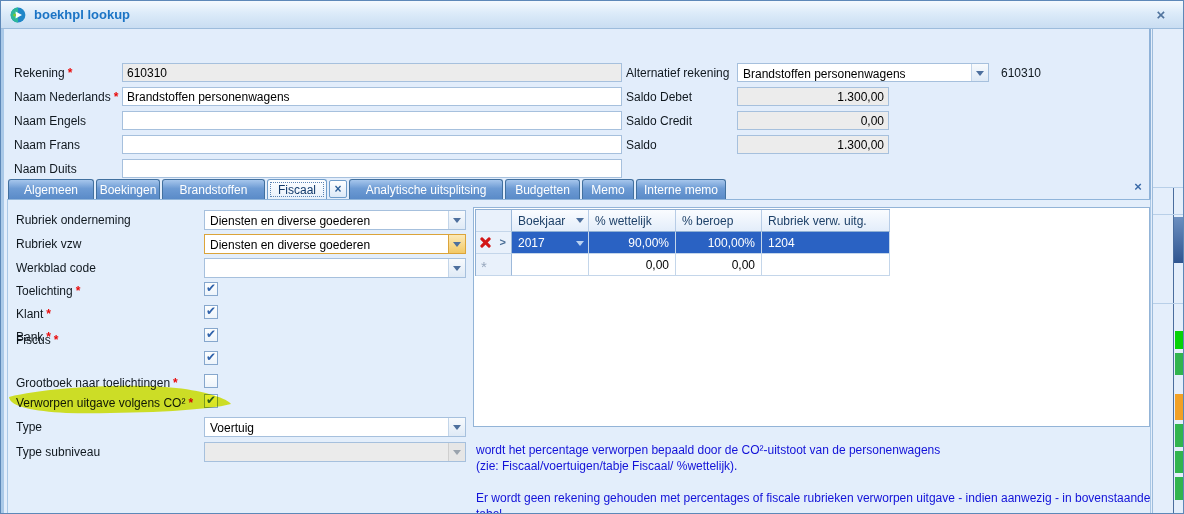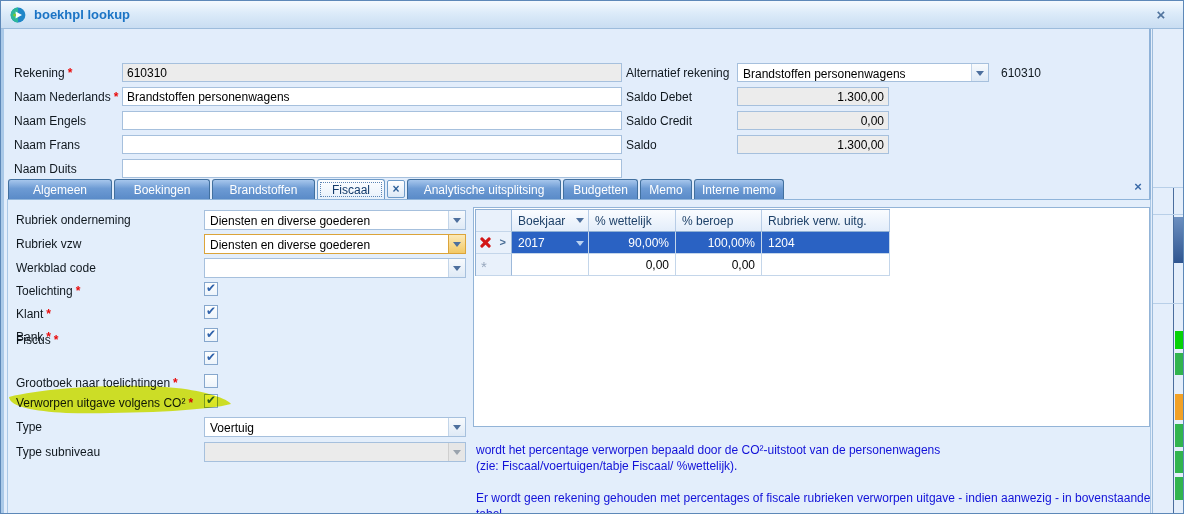--- a/index.html
+++ b/index.html
@@ -190,24 +190,24 @@
     <div class="lbl" style="left:622px;top:61px">Saldo Debet</div>
     <div class="tfield ro num" style="left:733px;top:58px;width:152px">1.300,00</div>
 
     <div class="lbl" style="left:622px;top:85px">Saldo Credit</div>
     <div class="tfield ro num" style="left:733px;top:82px;width:152px">0,00</div>
 
     <div class="lbl" style="left:622px;top:109px">Saldo</div>
     <div class="tfield ro num" style="left:733px;top:106px;width:152px">1.300,00</div>
 
     <div class="tabs">
-      <div class="tab" style="width:104px">Algemeen</div>
-      <div class="tab" style="width:96px">Boekingen</div>
+      <div class="tab" style="width:86px">Algemeen</div>
+      <div class="tab" style="width:64px">Boekingen</div>
       <div class="tab" style="width:103px">Brandstoffen</div>
-      <div class="tab active" style="width:68px">Fiscaal</div>
+      <div class="tab active" style="width:60px">Fiscaal</div>
       <div class="tabx">×</div>
       <div class="tab" style="width:154px">Analytische uitsplitsing</div>
       <div class="tab" style="width:75px">Budgetten</div>
       <div class="tab" style="width:52px">Memo</div>
       <div class="tab" style="width:90px">Interne memo</div>
     </div>
     <div class="stripclose">×</div>
 
     <div class="page"></div>
 

